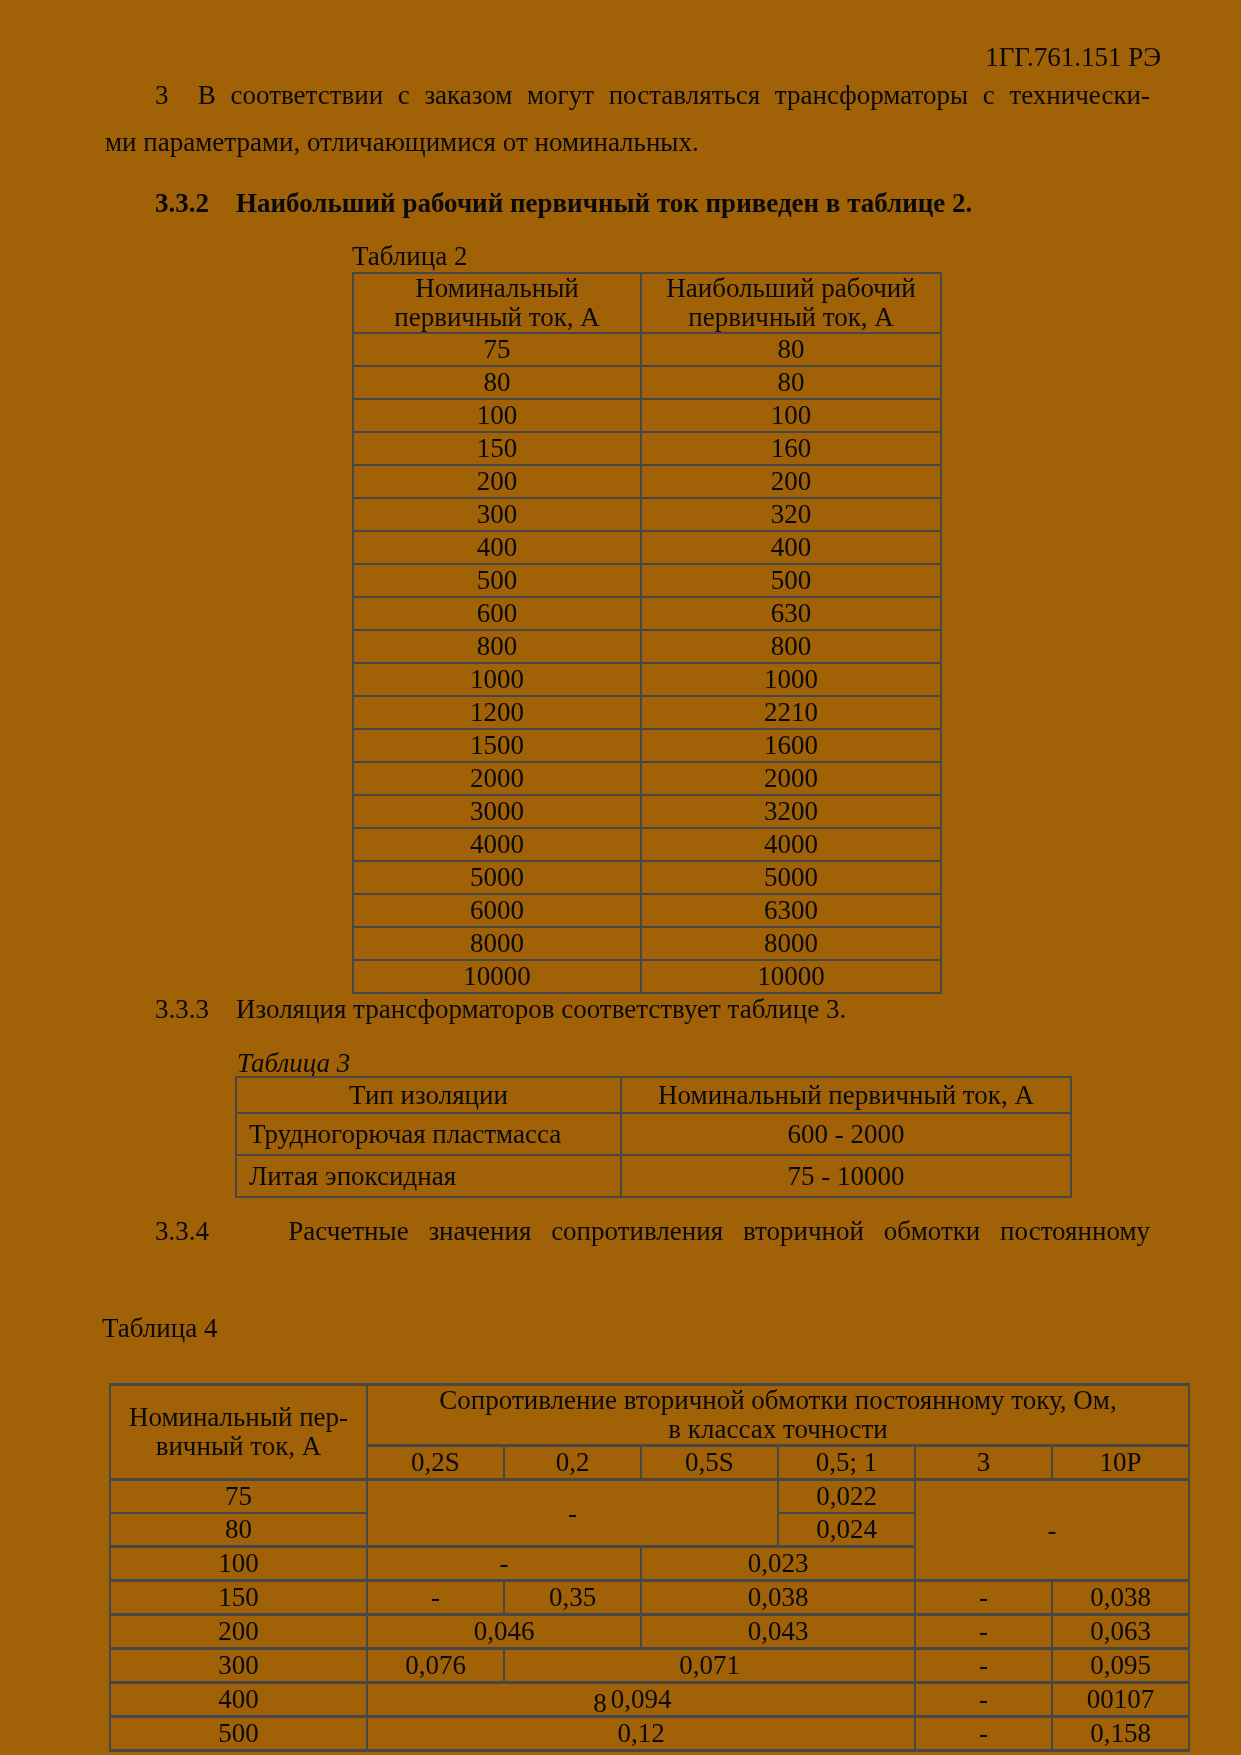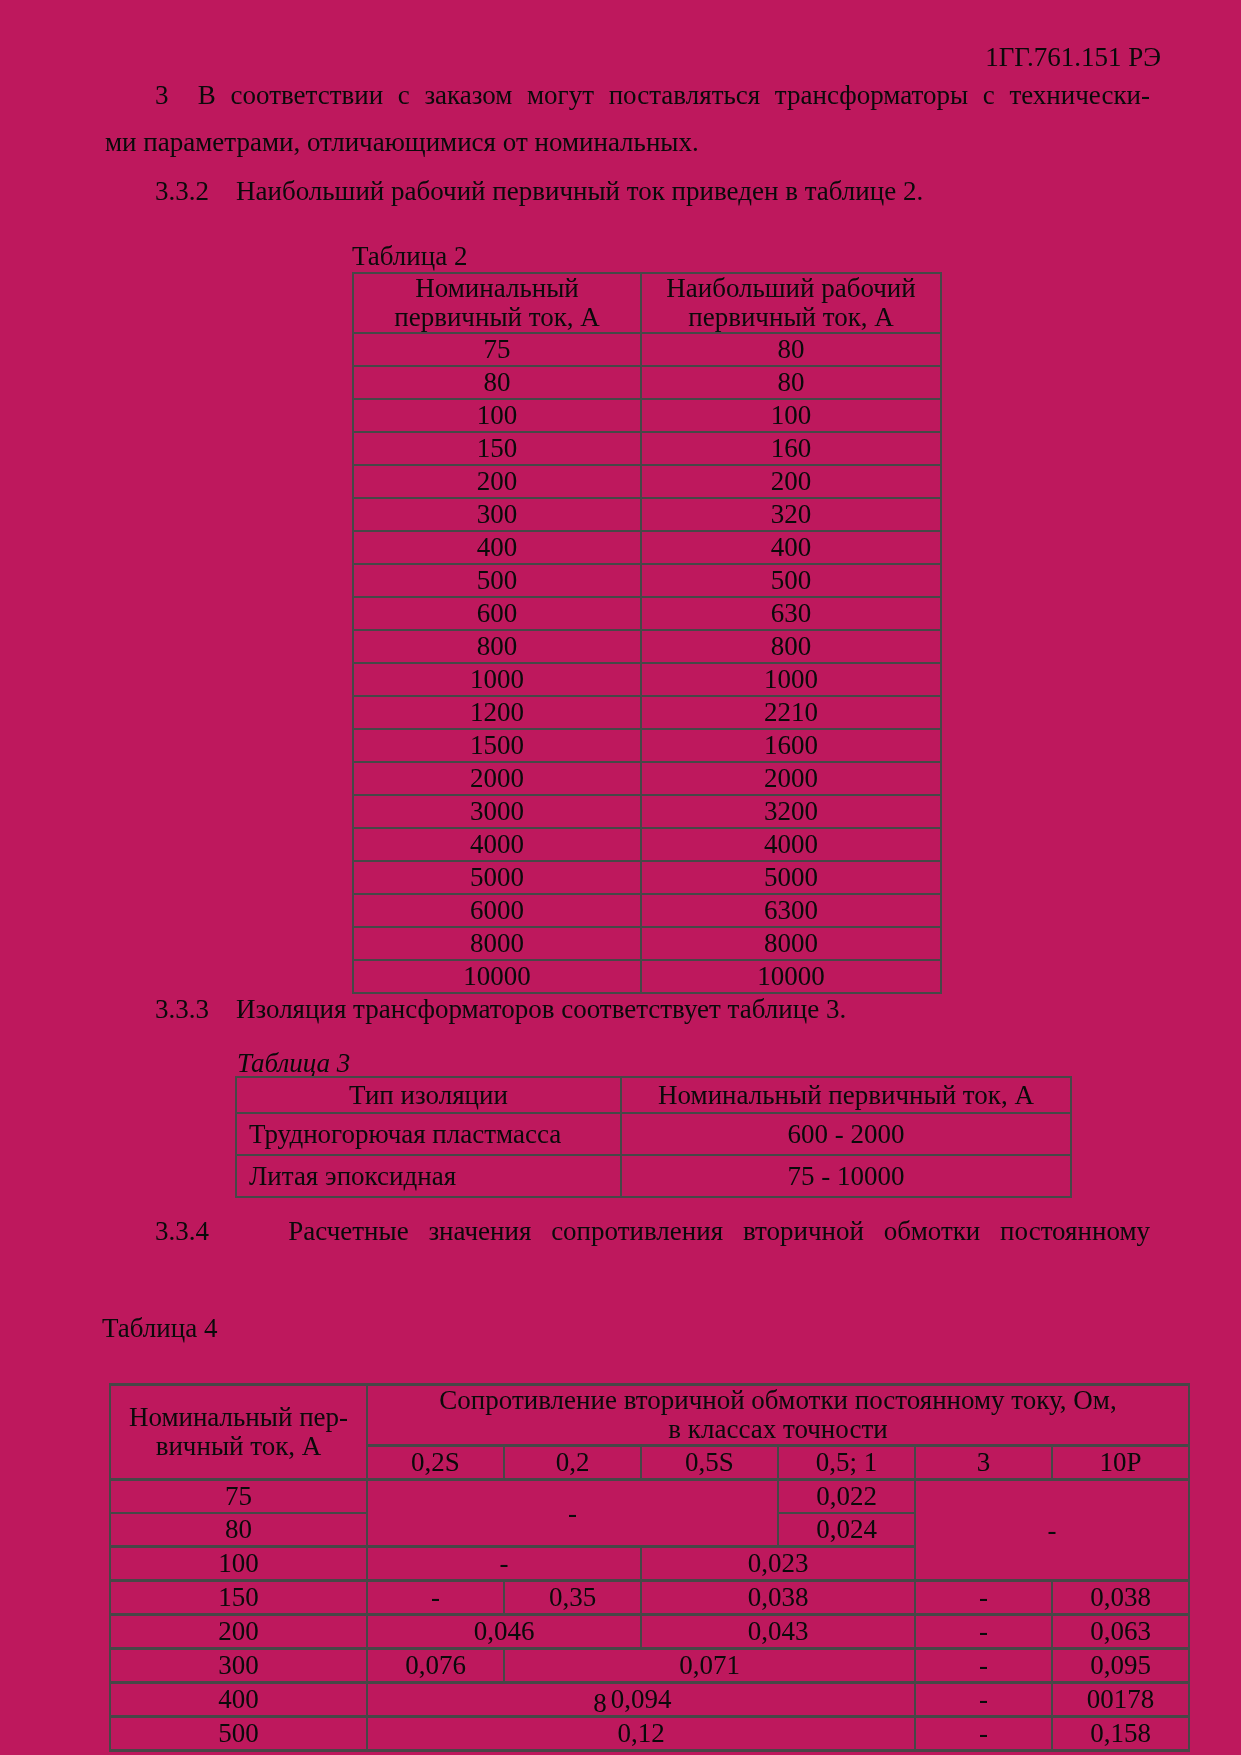--- a/index.html
+++ b/index.html
@@ -3,21 +3,21 @@
 <meta charset="utf-8">
 <style>
   :root{
     --ink:#0a0a0a;
     --bc:#474747;
   }
   html,body{margin:0;padding:0;background:#e8e8e8;}
   .page{
     position:relative;
     width:1241px;height:1755px;
-    background:#be185d;
+    background:#a16207;
     font-family:"Liberation Serif","DejaVu Serif",serif;
     color:var(--ink);
     font-size:27px;
     overflow:hidden;
   }
   .abs{position:absolute;}
   .pline{white-space:pre;line-height:30px;}
   .jline{text-align:justify;text-align-last:justify;line-height:30px;}
   .caption{line-height:30px;}
 
@@ -51,21 +51,21 @@
 </head>
 <body>
 
 <div class="page">
 
   <div class="abs docnum" style="left:800px;top:42px;">1ГГ.761.151 РЭ</div>
 
   <div class="abs jline" style="left:155px;top:80px;width:995px;">3&nbsp; В соответствии с заказом могут поставляться трансформаторы с технически-</div>
   <div class="abs pline" style="left:105px;top:127px;">ми параметрами, отличающимися от номинальных.</div>
 
-  <div class="abs pline" style="left:155px;top:176px;">3.3.2    Наибольший рабочий первичный ток приведен в таблице 2.</div>
+  <div class="abs pline" style="left:155px;top:188px;font-weight:bold;">3.3.2    Наибольший рабочий первичный ток приведен в таблице 2.</div>
 
   <div class="abs caption" style="left:352px;top:241px;">Таблица 2</div>
 
   <table id="t2" class="abs" style="left:352px;top:272px;">
     <colgroup>
         <col style="width:288px">
         <col style="width:300px">
       </colgroup>
     <tbody>
       <tr class="hdr">
@@ -245,21 +245,21 @@
         <td>300</td>
         <td>0,076</td>
         <td colspan="3">0,071</td>
         <td>-</td>
         <td>0,095</td>
       </tr>
       <tr>
         <td>400</td>
         <td colspan="4">0,094</td>
         <td>-</td>
-        <td>00178</td>
+        <td>00107</td>
       </tr>
       <tr>
         <td>500</td>
         <td colspan="4">0,12</td>
         <td>-</td>
         <td>0,158</td>
       </tr>
     </tbody>
   </table>
 

